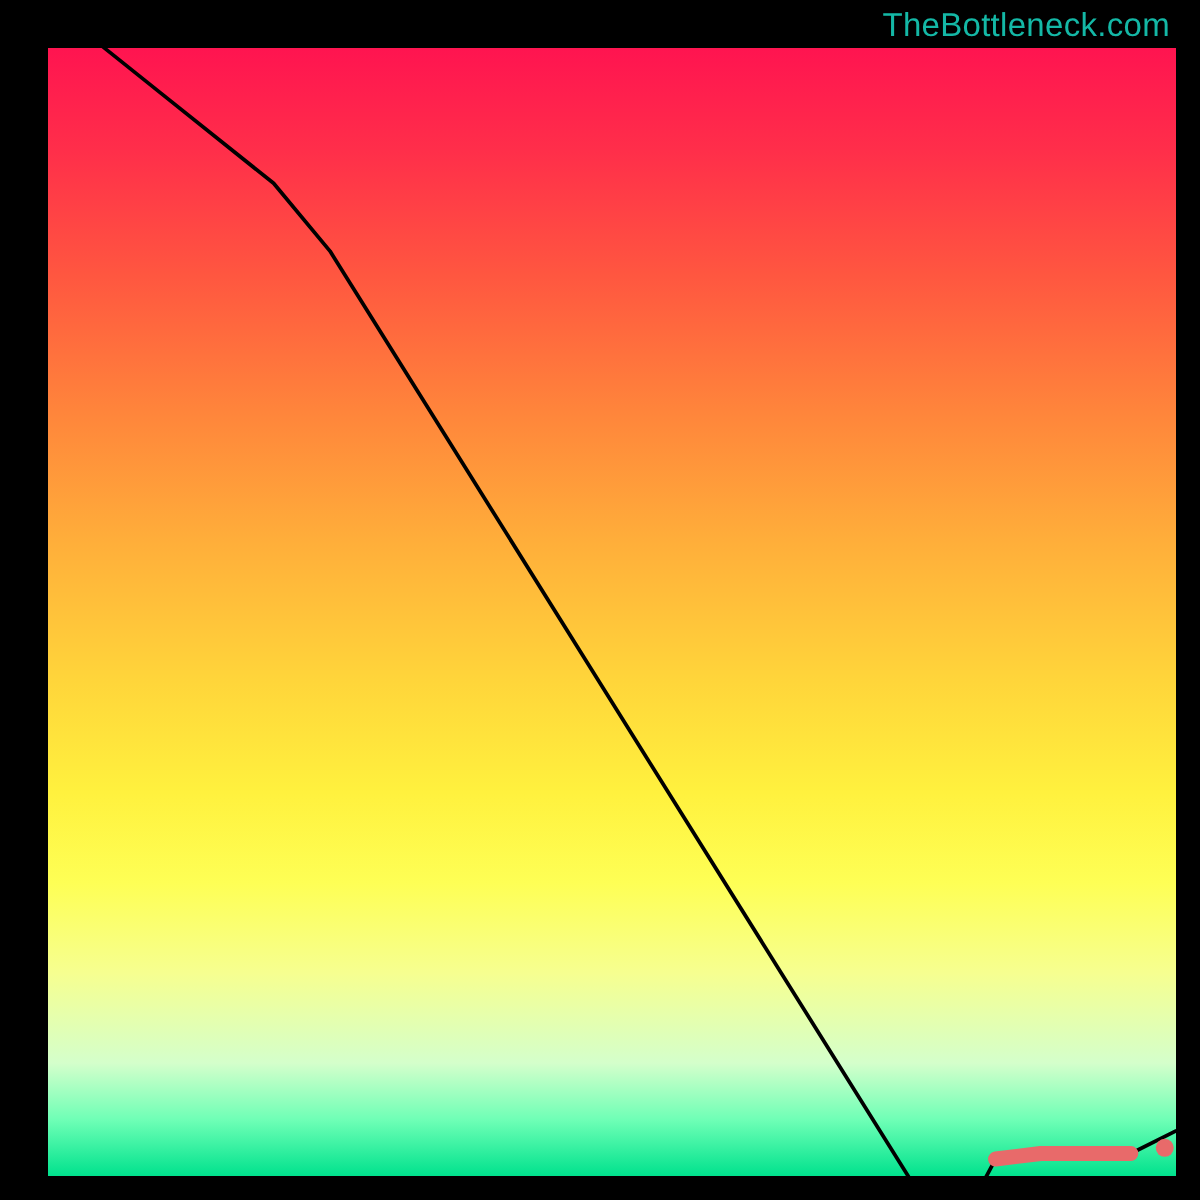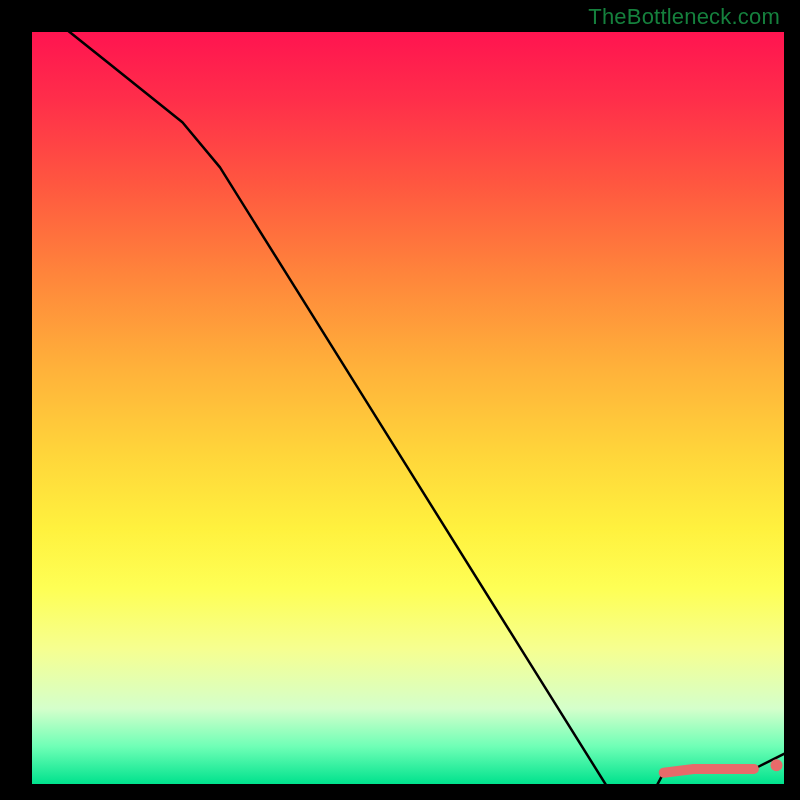--- a/index.html
+++ b/index.html
@@ -15,21 +15,21 @@
     width: 800px;
     height: 800px;
     background: #000;
   }
   .watermark {
     position: absolute;
     top: 4px;
     right: 20px;
     font-family: Arial, Helvetica, sans-serif;
     font-size: 22px;
-    color: #15803d;
+    color: #14b8a6;
     font-weight: 500;
     letter-spacing: 0.2px;
   }
   .plot {
     position: absolute;
     left: 32px;
     top: 32px;
     width: 752px;
     height: 752px;
   }

